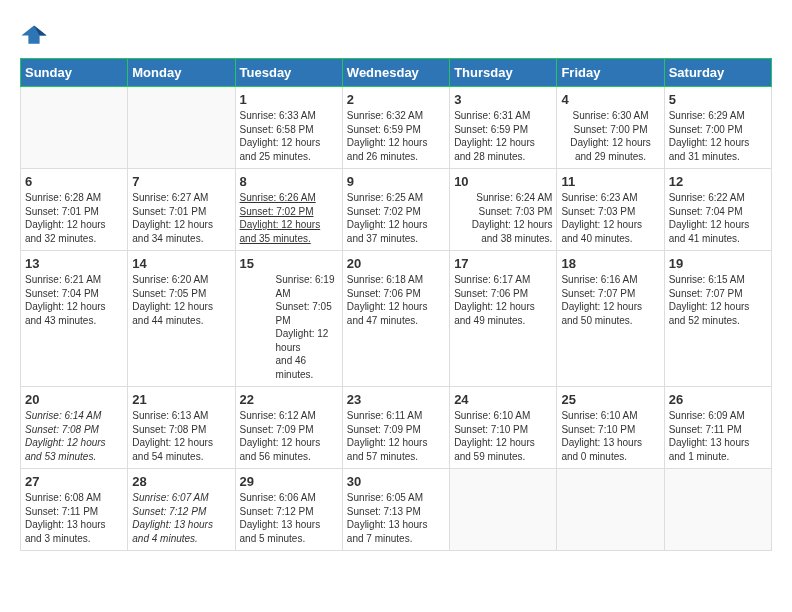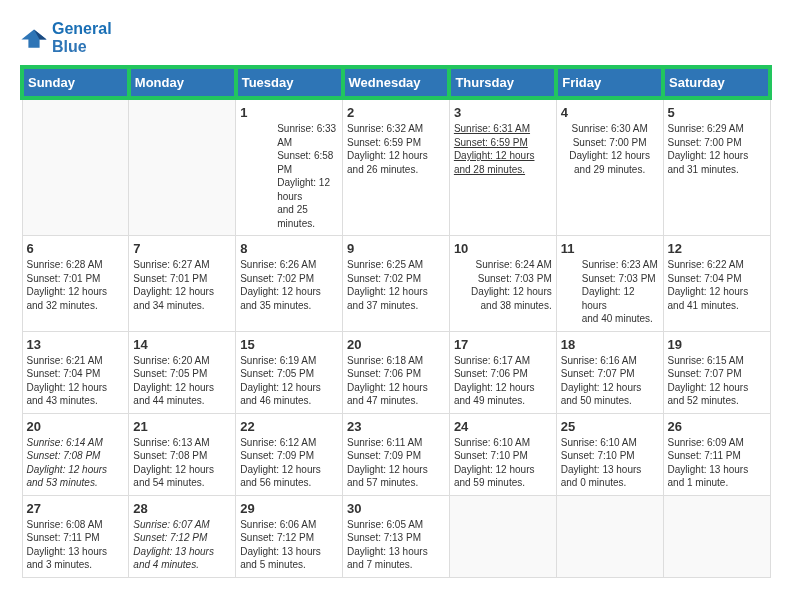--- a/index.html
+++ b/index.html
@@ -53,21 +53,21 @@
     }
     thead tr {
       background-color: #2e75b6;
       color: #fff;
     }
     thead th {
       padding: 6px 4px;
       font-size: 13px;
       font-weight: bold;
       text-align: left;
-      border: 4px solid #22c55e;
+      border: 1px solid #22c55e;
     }
     tbody tr {
       border-bottom: 1px solid #ccc;
     }
     tbody td {
       vertical-align: top;
       padding: 5px 4px;
       font-size: 10.5px;
       color: #333;
       border: 1px solid #ddd;
@@ -90,24 +90,20 @@
   </style>
 </head>
 <body>
 
 <div class="header">
   <div class="logo">
     <svg class="logo-bird" viewBox="0 0 40 40">
       <polygon points="20,8 38,22 28,22 28,34 12,34 12,22 2,22" fill="#2e75b6"></polygon>
       <polygon points="20,8 38,22 28,22" fill="#1a4a80"></polygon>
     </svg>
-    <div class="logo-text">
-      <div><span>General</span></div>
-      <div style="color:#2e75b6;">Blue</div>
-    </div>
   </div>
   <div class="title-block">
     <div class="month-title"></div>
     <div class="location-title"></div>
   </div>
 </div>
 
 <table>
   <thead>
     <tr>
@@ -119,35 +115,35 @@
         <th>Friday</th>
         <th>Saturday</th>
       </tr>
   </thead>
   <tbody id="calendar-body">
   <tr>
         <td class="empty-cell"></td>
         <td class="empty-cell"></td>
         <td>
           <span class="day-num">1</span>
-          <div class="day-info" style="white-space: pre-line; margin-left: 37px;">Sunrise: 6:33 AM
+          <div class="day-info" style="white-space: pre-line;">Sunrise: 6:33 AM
 Sunset: 6:58 PM
 Daylight: 12 hours
 and 25 minutes.</div>
         </td>
         <td>
           <span class="day-num">2</span>
           <div class="day-info" style="white-space: pre-line;">Sunrise: 6:32 AM
 Sunset: 6:59 PM
 Daylight: 12 hours
 and 26 minutes.</div>
         </td>
         <td>
           <span class="day-num">3</span>
-          <div class="day-info" style="white-space: pre-line; text-decoration: underline;">Sunrise: 6:31 AM
+          <div class="day-info" style="white-space: pre-line;">Sunrise: 6:31 AM
 Sunset: 6:59 PM
 Daylight: 12 hours
 and 28 minutes.</div>
         </td>
         <td>
           <span class="day-num">4</span>
           <div class="day-info" style="white-space: pre-line; text-align: center;">Sunrise: 6:30 AM
 Sunset: 7:00 PM
 Daylight: 12 hours
 and 29 minutes.</div>
@@ -170,42 +166,42 @@
         </td>
         <td>
           <span class="day-num">7</span>
           <div class="day-info" style="white-space: pre-line;">Sunrise: 6:27 AM
 Sunset: 7:01 PM
 Daylight: 12 hours
 and 34 minutes.</div>
         </td>
         <td>
           <span class="day-num">8</span>
-          <div class="day-info" style="white-space: pre-line;">Sunrise: 6:26 AM
+          <div class="day-info" style="white-space: pre-line; text-decoration: underline;">Sunrise: 6:26 AM
 Sunset: 7:02 PM
 Daylight: 12 hours
 and 35 minutes.</div>
         </td>
         <td>
           <span class="day-num">9</span>
           <div class="day-info" style="white-space: pre-line;">Sunrise: 6:25 AM
 Sunset: 7:02 PM
 Daylight: 12 hours
 and 37 minutes.</div>
         </td>
         <td>
           <span class="day-num">10</span>
           <div class="day-info" style="white-space: pre-line; text-align: right;">Sunrise: 6:24 AM
 Sunset: 7:03 PM
 Daylight: 12 hours
 and 38 minutes.</div>
         </td>
         <td>
           <span class="day-num">11</span>
-          <div class="day-info" style="white-space: pre-line; margin-left: 21px;">Sunrise: 6:23 AM
+          <div class="day-info" style="white-space: pre-line;">Sunrise: 6:23 AM
 Sunset: 7:03 PM
 Daylight: 12 hours
 and 40 minutes.</div>
         </td>
         <td>
           <span class="day-num">12</span>
           <div class="day-info" style="white-space: pre-line;">Sunrise: 6:22 AM
 Sunset: 7:04 PM
 Daylight: 12 hours
 and 41 minutes.</div>
@@ -221,21 +217,21 @@
         </td>
         <td>
           <span class="day-num">14</span>
           <div class="day-info" style="white-space: pre-line;">Sunrise: 6:20 AM
 Sunset: 7:05 PM
 Daylight: 12 hours
 and 44 minutes.</div>
         </td>
         <td>
           <span class="day-num">15</span>
-          <div class="day-info" style="white-space: pre-line;">Sunrise: 6:19 AM
+          <div class="day-info" style="white-space: pre-line; margin-left: 36px;">Sunrise: 6:19 AM
 Sunset: 7:05 PM
 Daylight: 12 hours
 and 46 minutes.</div>
         </td>
         <td>
           <span class="day-num">20</span>
           <div class="day-info" style="white-space: pre-line;">Sunrise: 6:18 AM
 Sunset: 7:06 PM
 Daylight: 12 hours
 and 47 minutes.</div>

